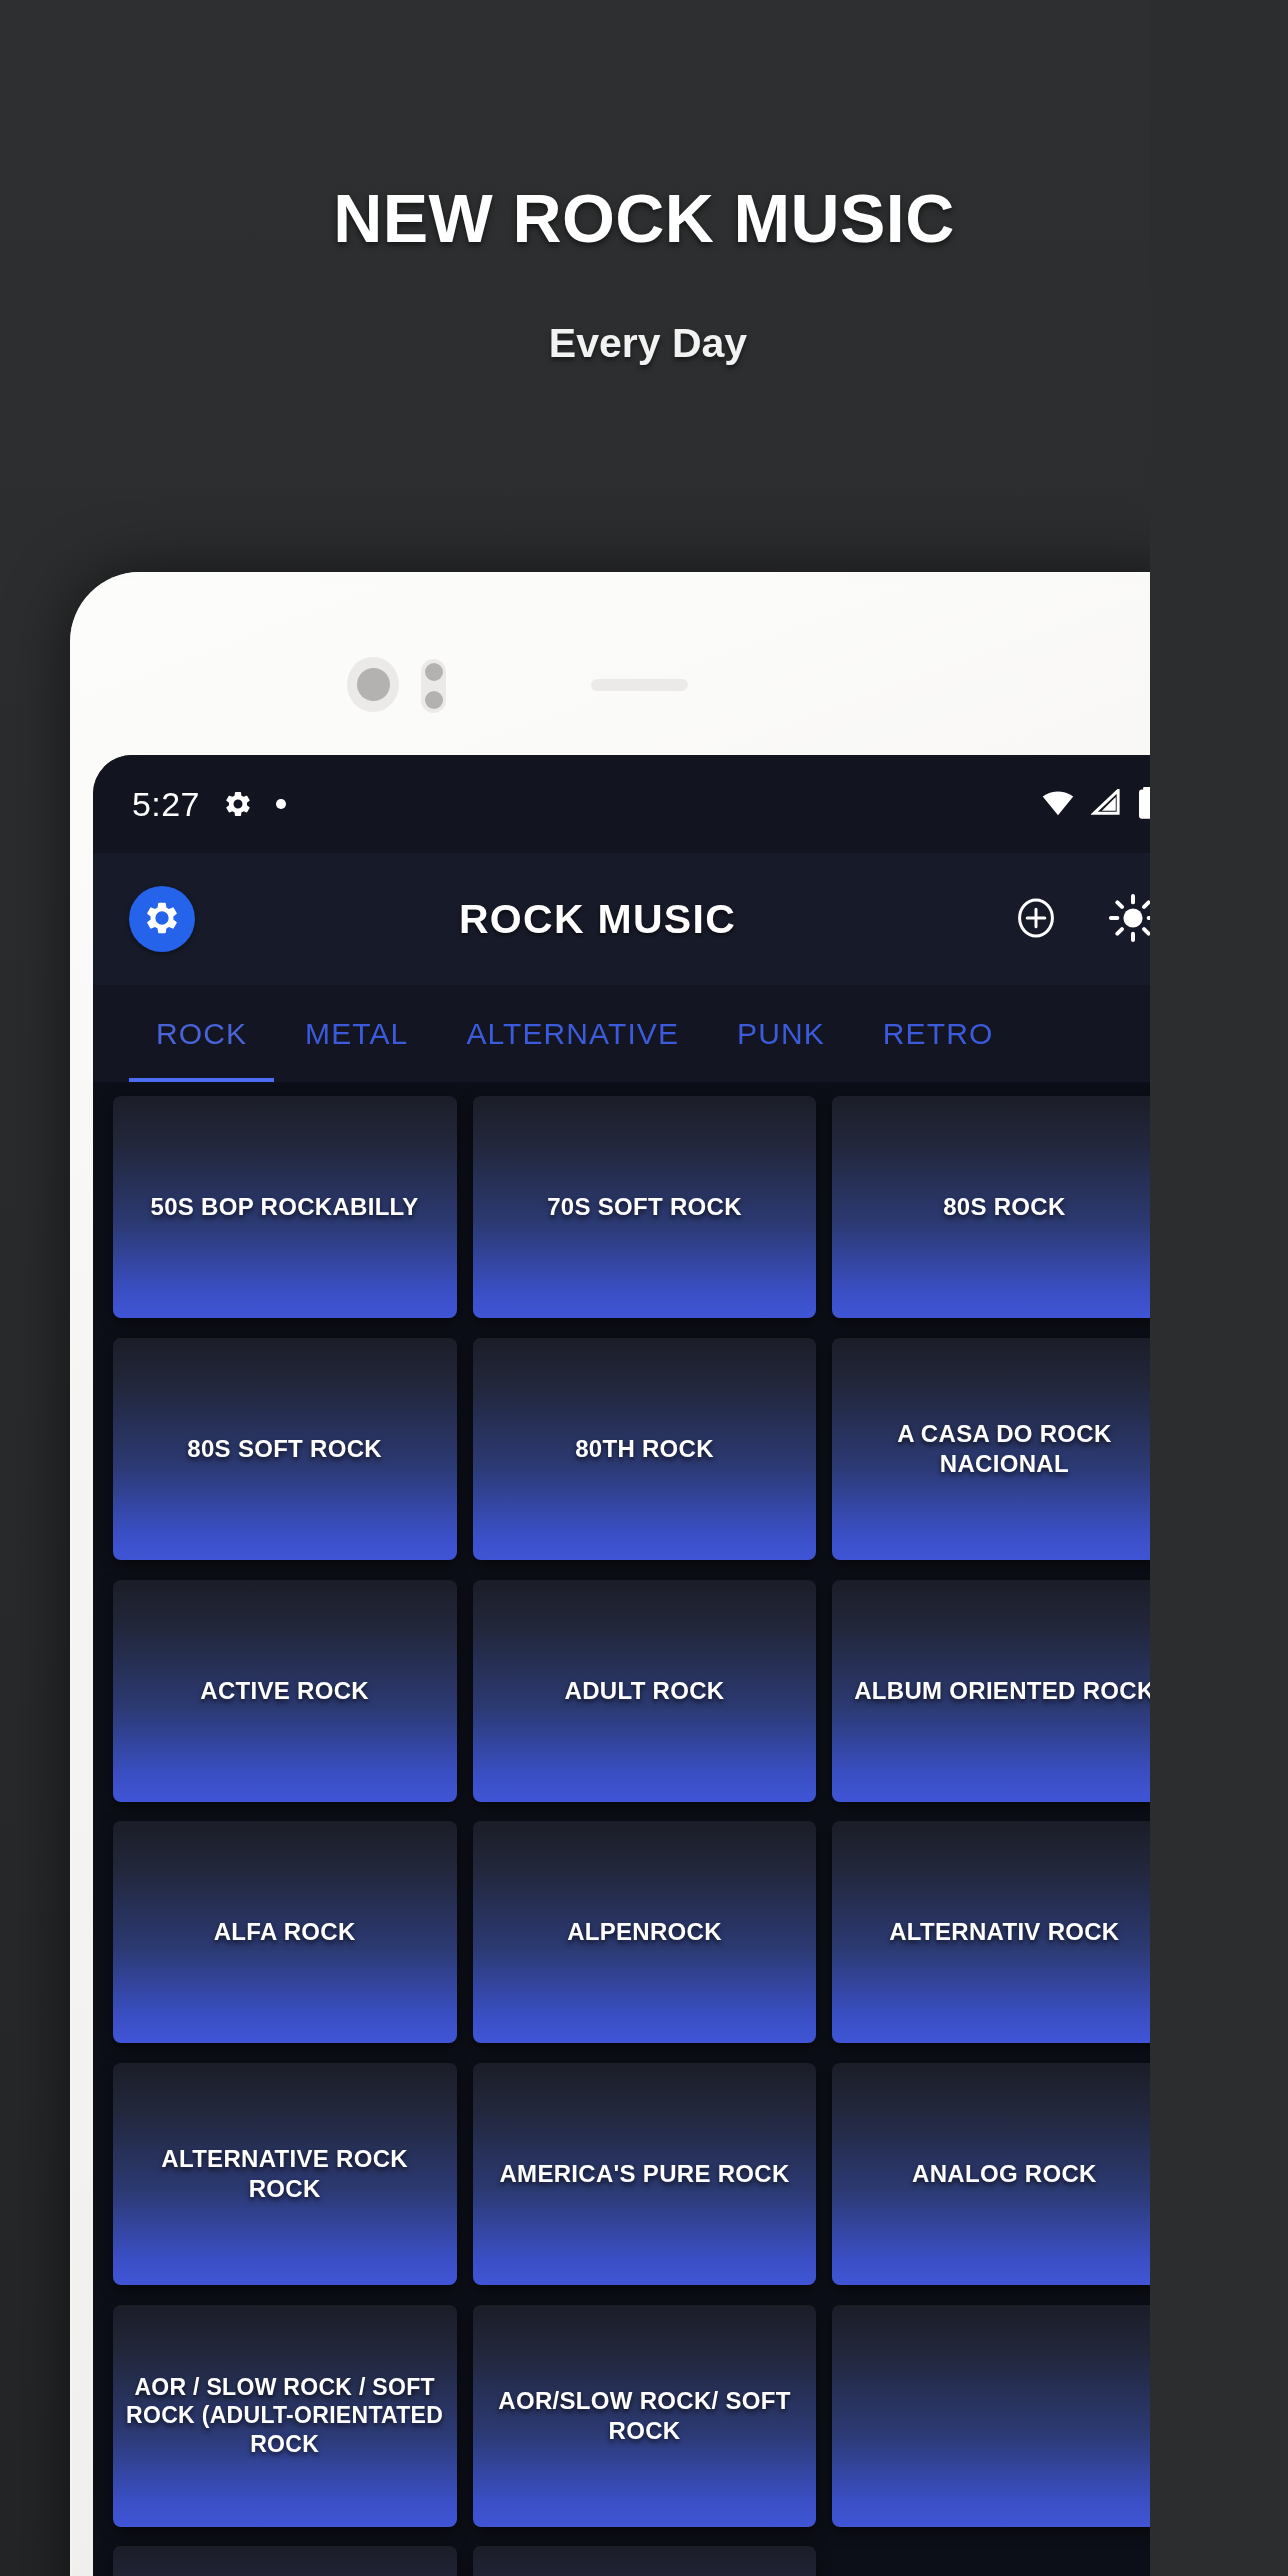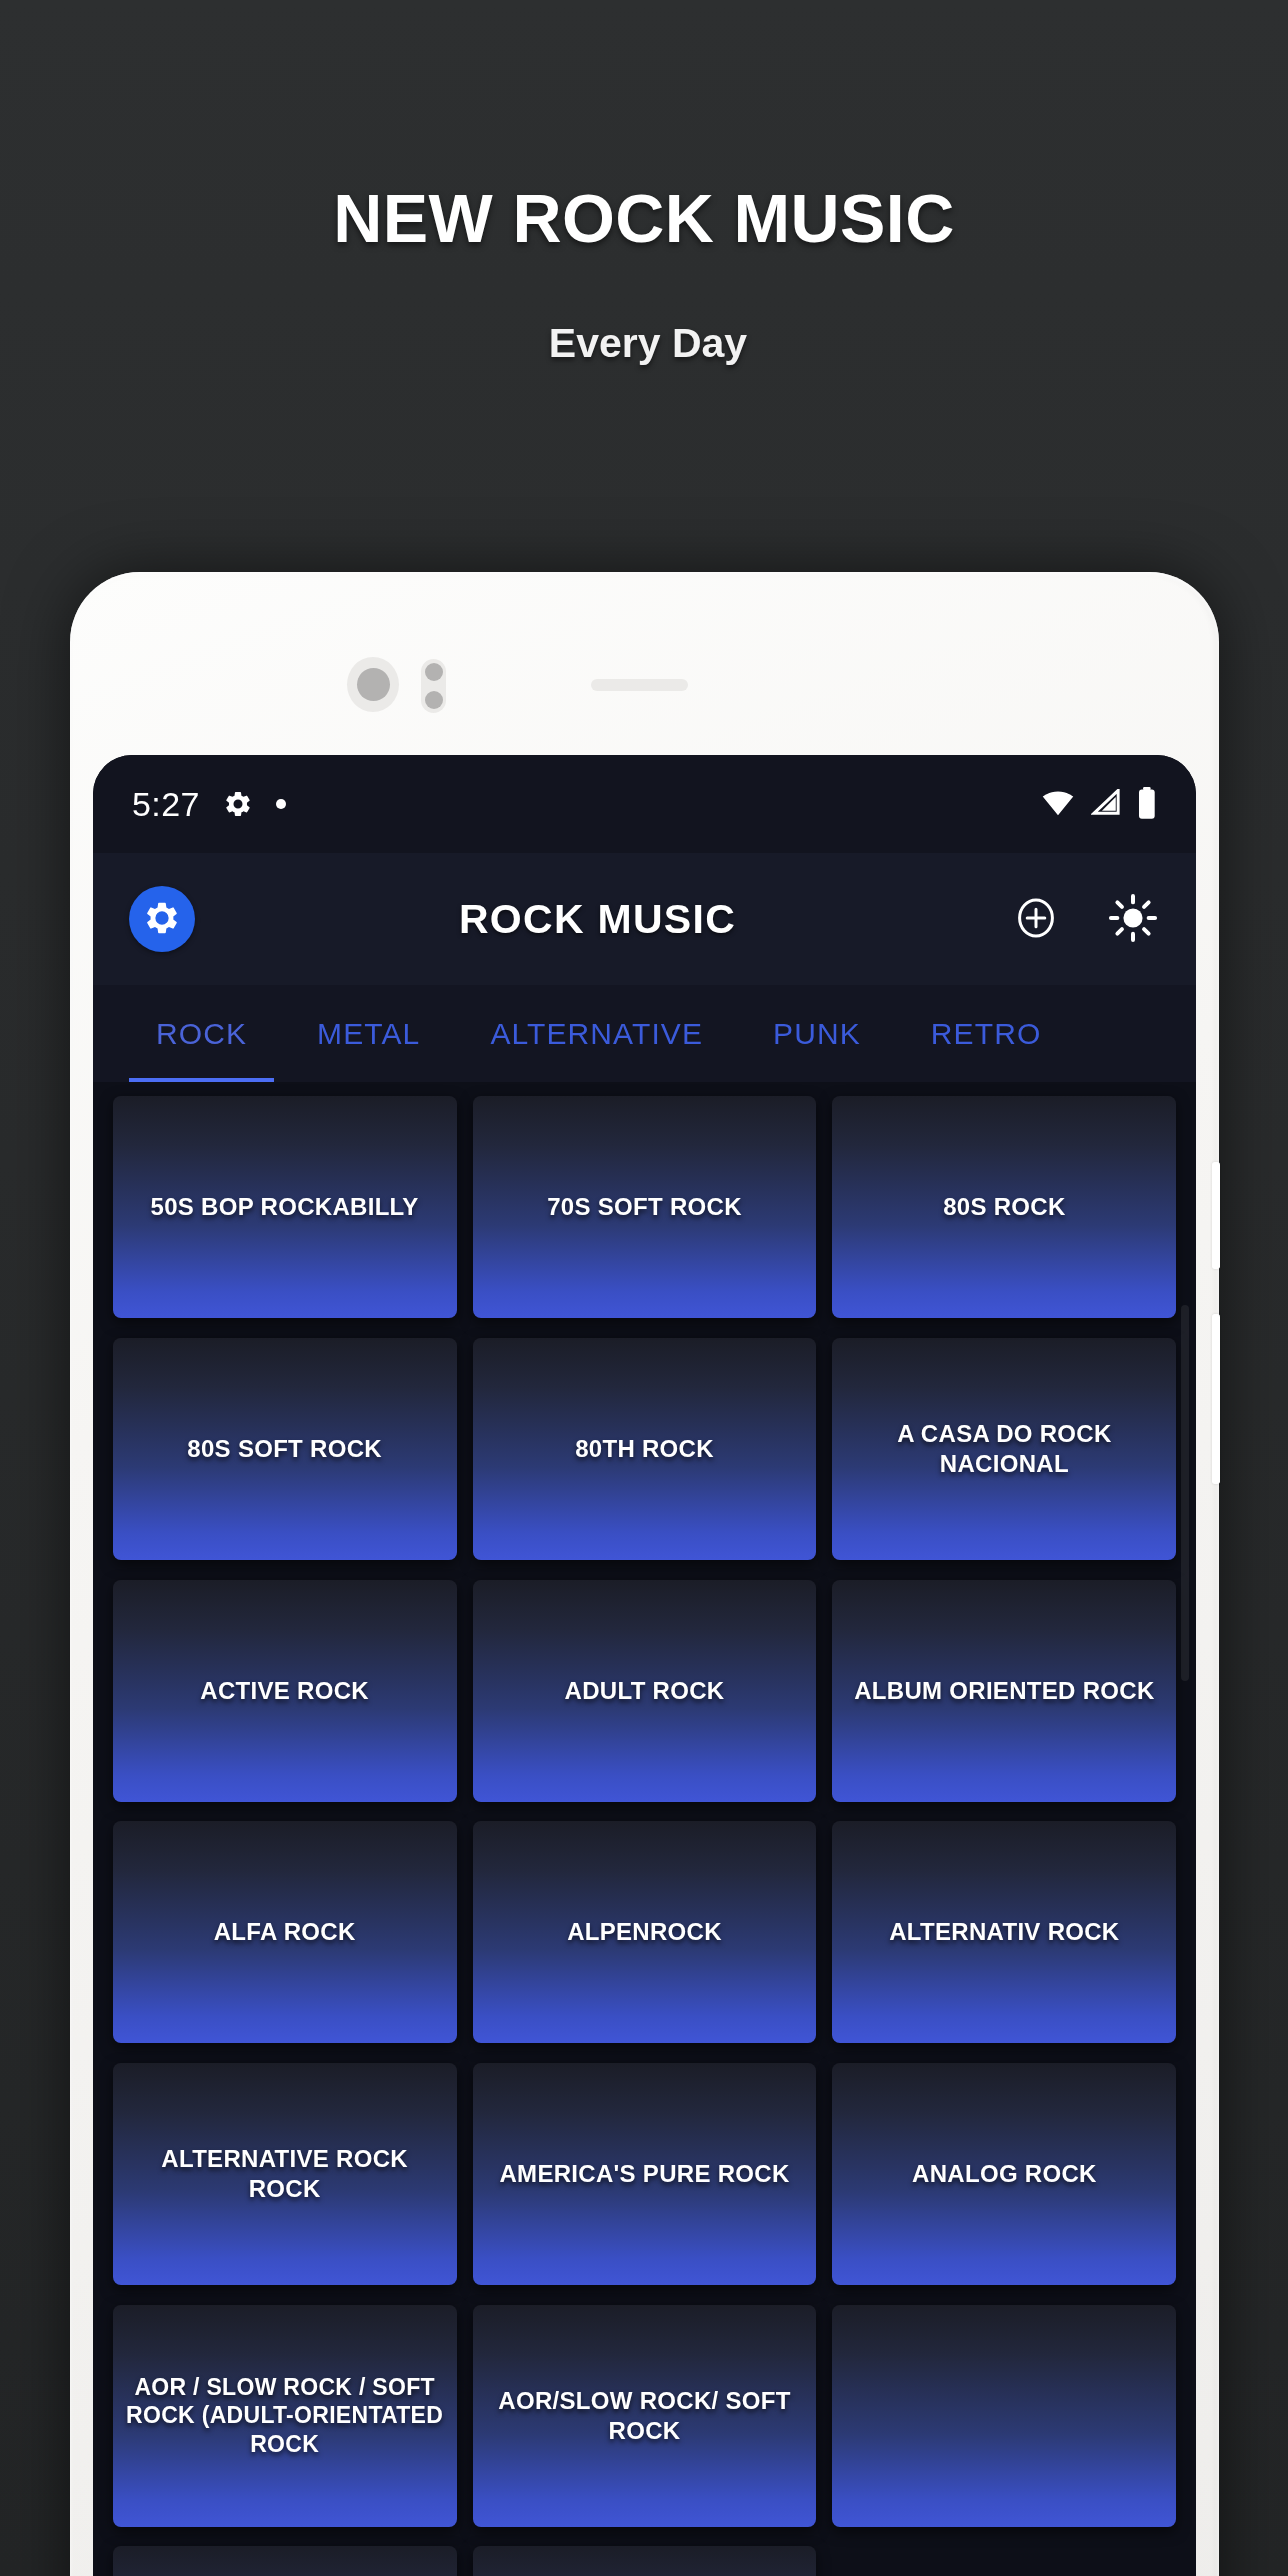--- a/index.html
+++ b/index.html
@@ -4,21 +4,21 @@
 <style>
   * { box-sizing: border-box; margin: 0; padding: 0; }
   html, body {
     width: 1288px; height: 2576px;
     background: #2b2d2e;
     font-family: "Liberation Sans", sans-serif;
     overflow: hidden;
   }
   .promo-root {
     position: relative;
-    width: 1288px; height: 2576px;
+    width: 1150px; height: 2576px;
     background: linear-gradient(180deg, #2d2f30 0%, #292b2c 45%, #232526 100%);
     overflow: hidden;
   }
 
   
   .promo-title {
     position: absolute;
     top: 179px; left: 0; width: 1288px;
     text-align: center;
     font-size: 68px;
@@ -170,21 +170,21 @@
   .icon-btn { width: 54px; height: 54px; display: flex; align-items: center; justify-content: center; }
 
   
   .tabs {
     position: relative;
     height: 97px;
     background: #131522;
     display: flex;
     align-items: center;
     padding-left: 36px;
-    gap: 16px;
+    gap: 4px;
     overflow: hidden;
   }
   .tab {
     color: #3b5bdb;
     font-size: 30px;
     font-weight: 400;
     letter-spacing: 1.1px;
     white-space: nowrap;
     padding: 0 27px;
     position: relative;

